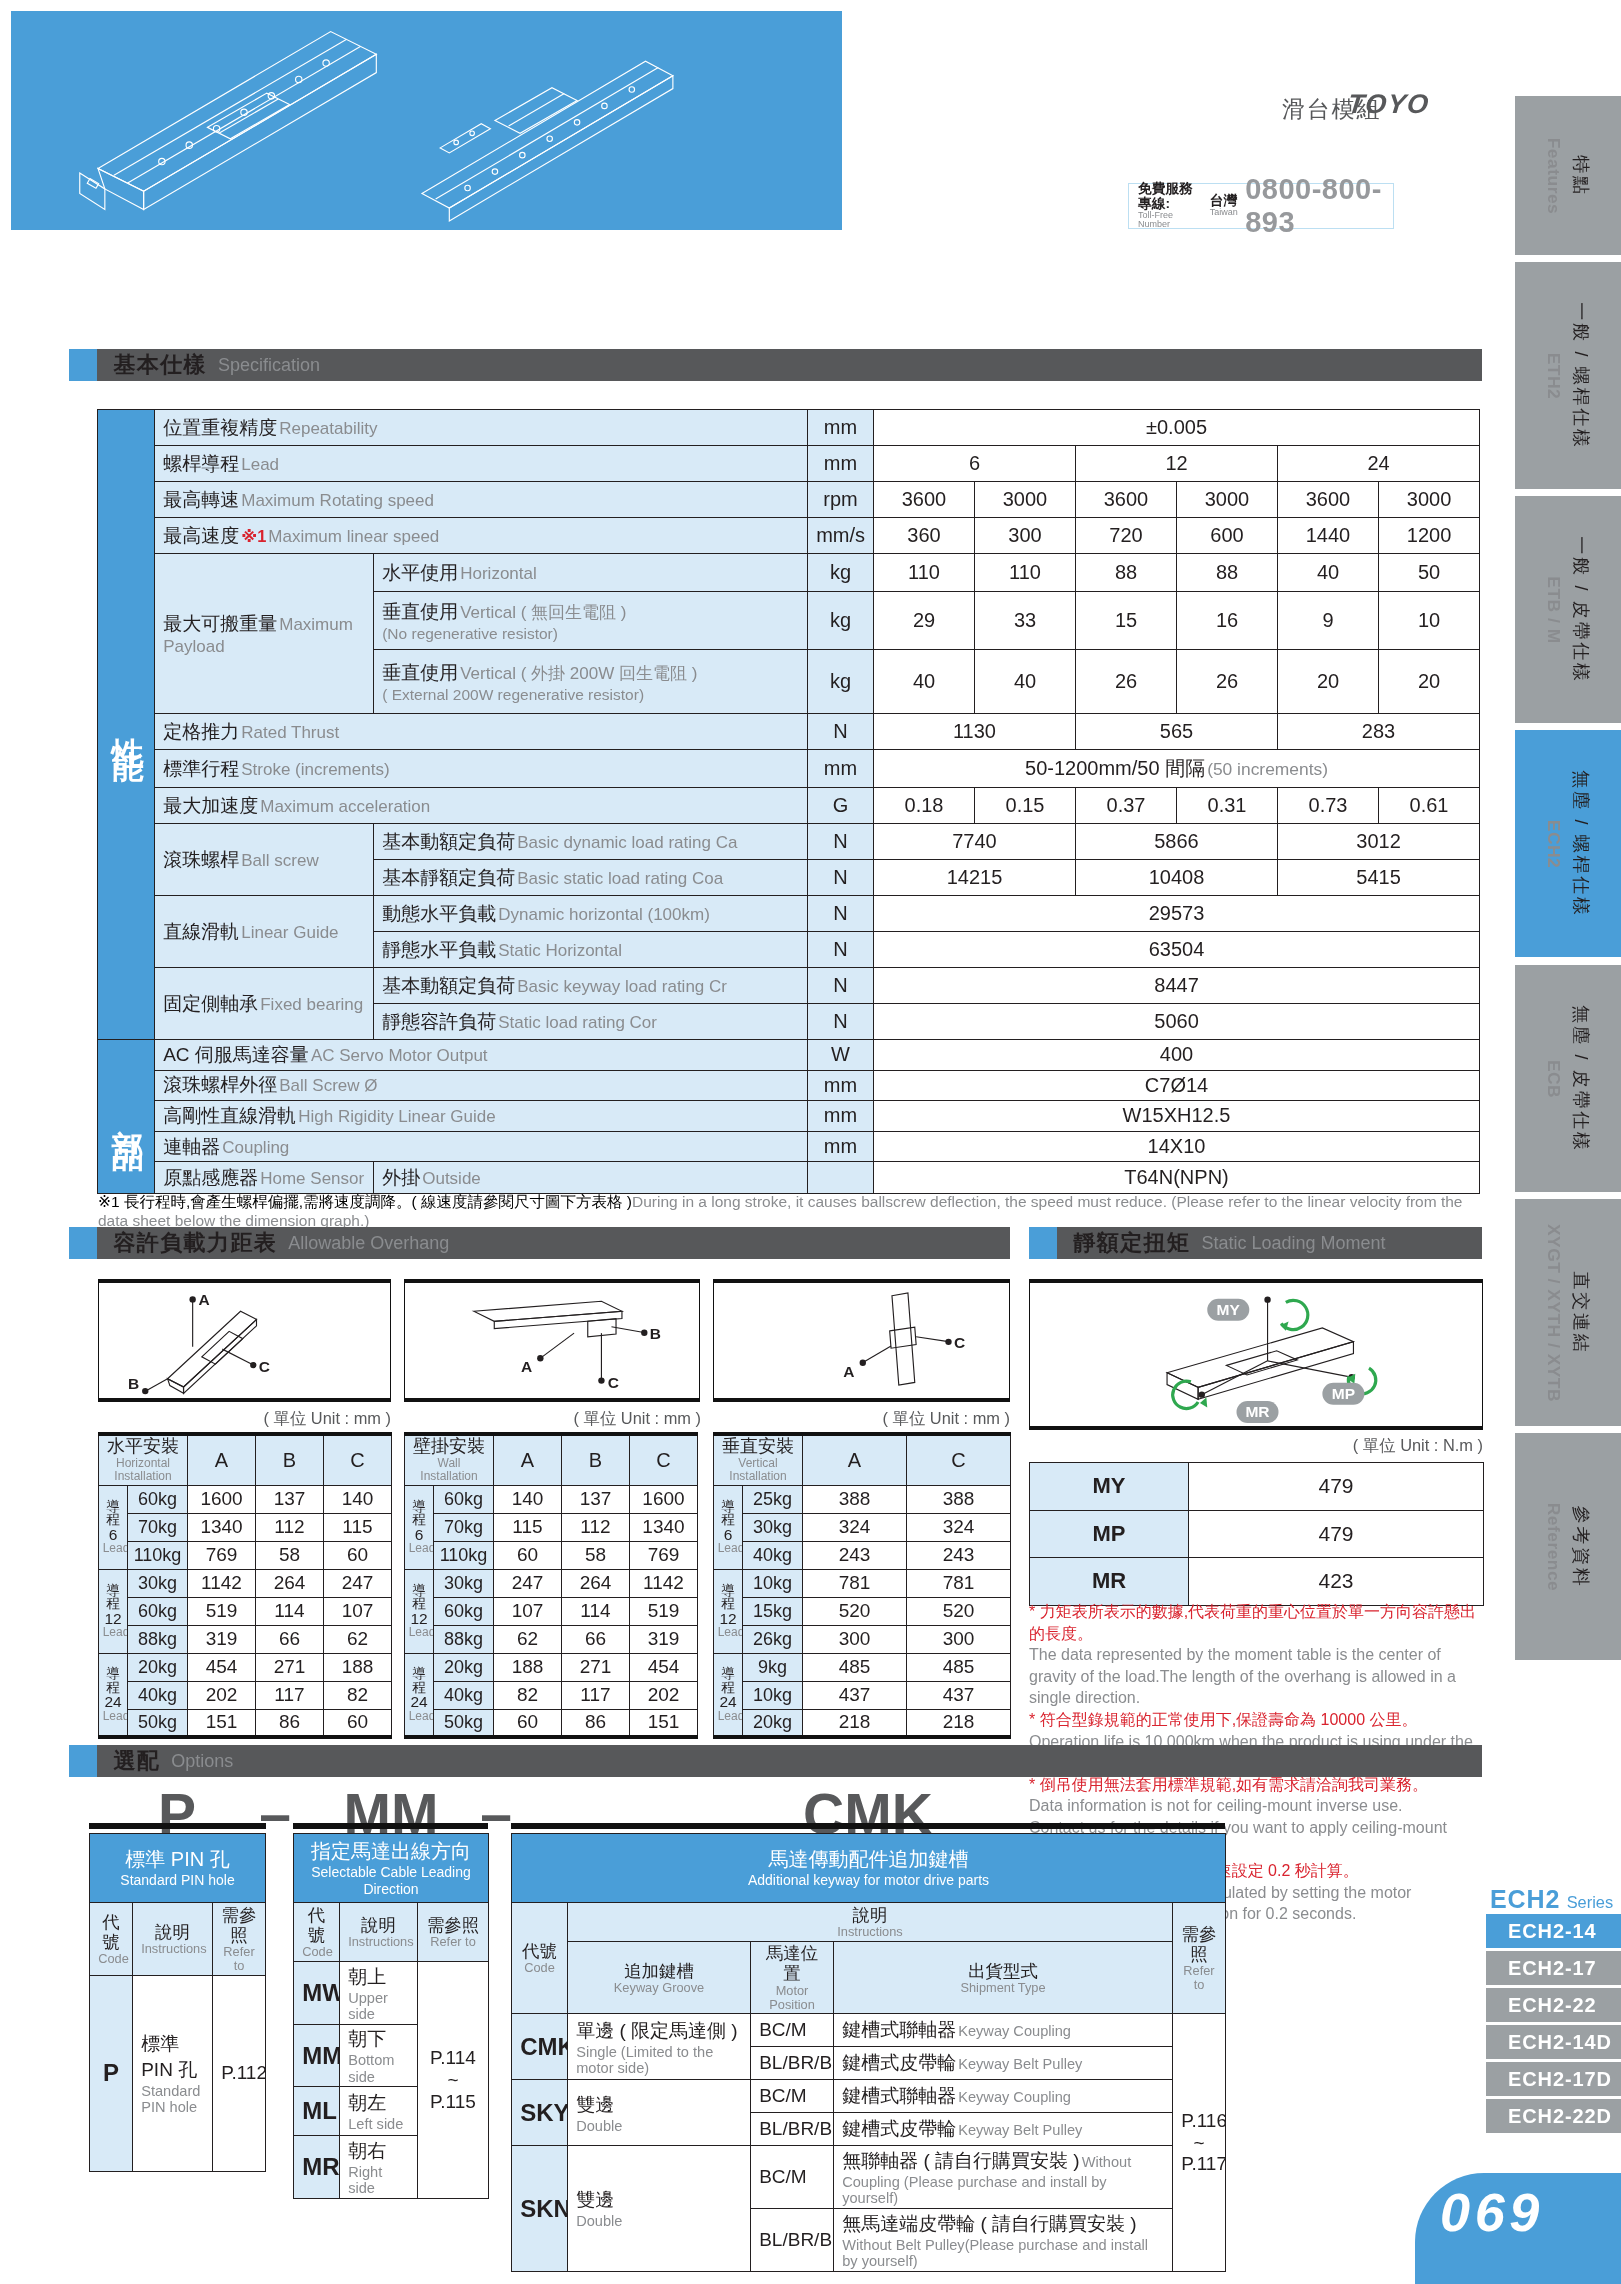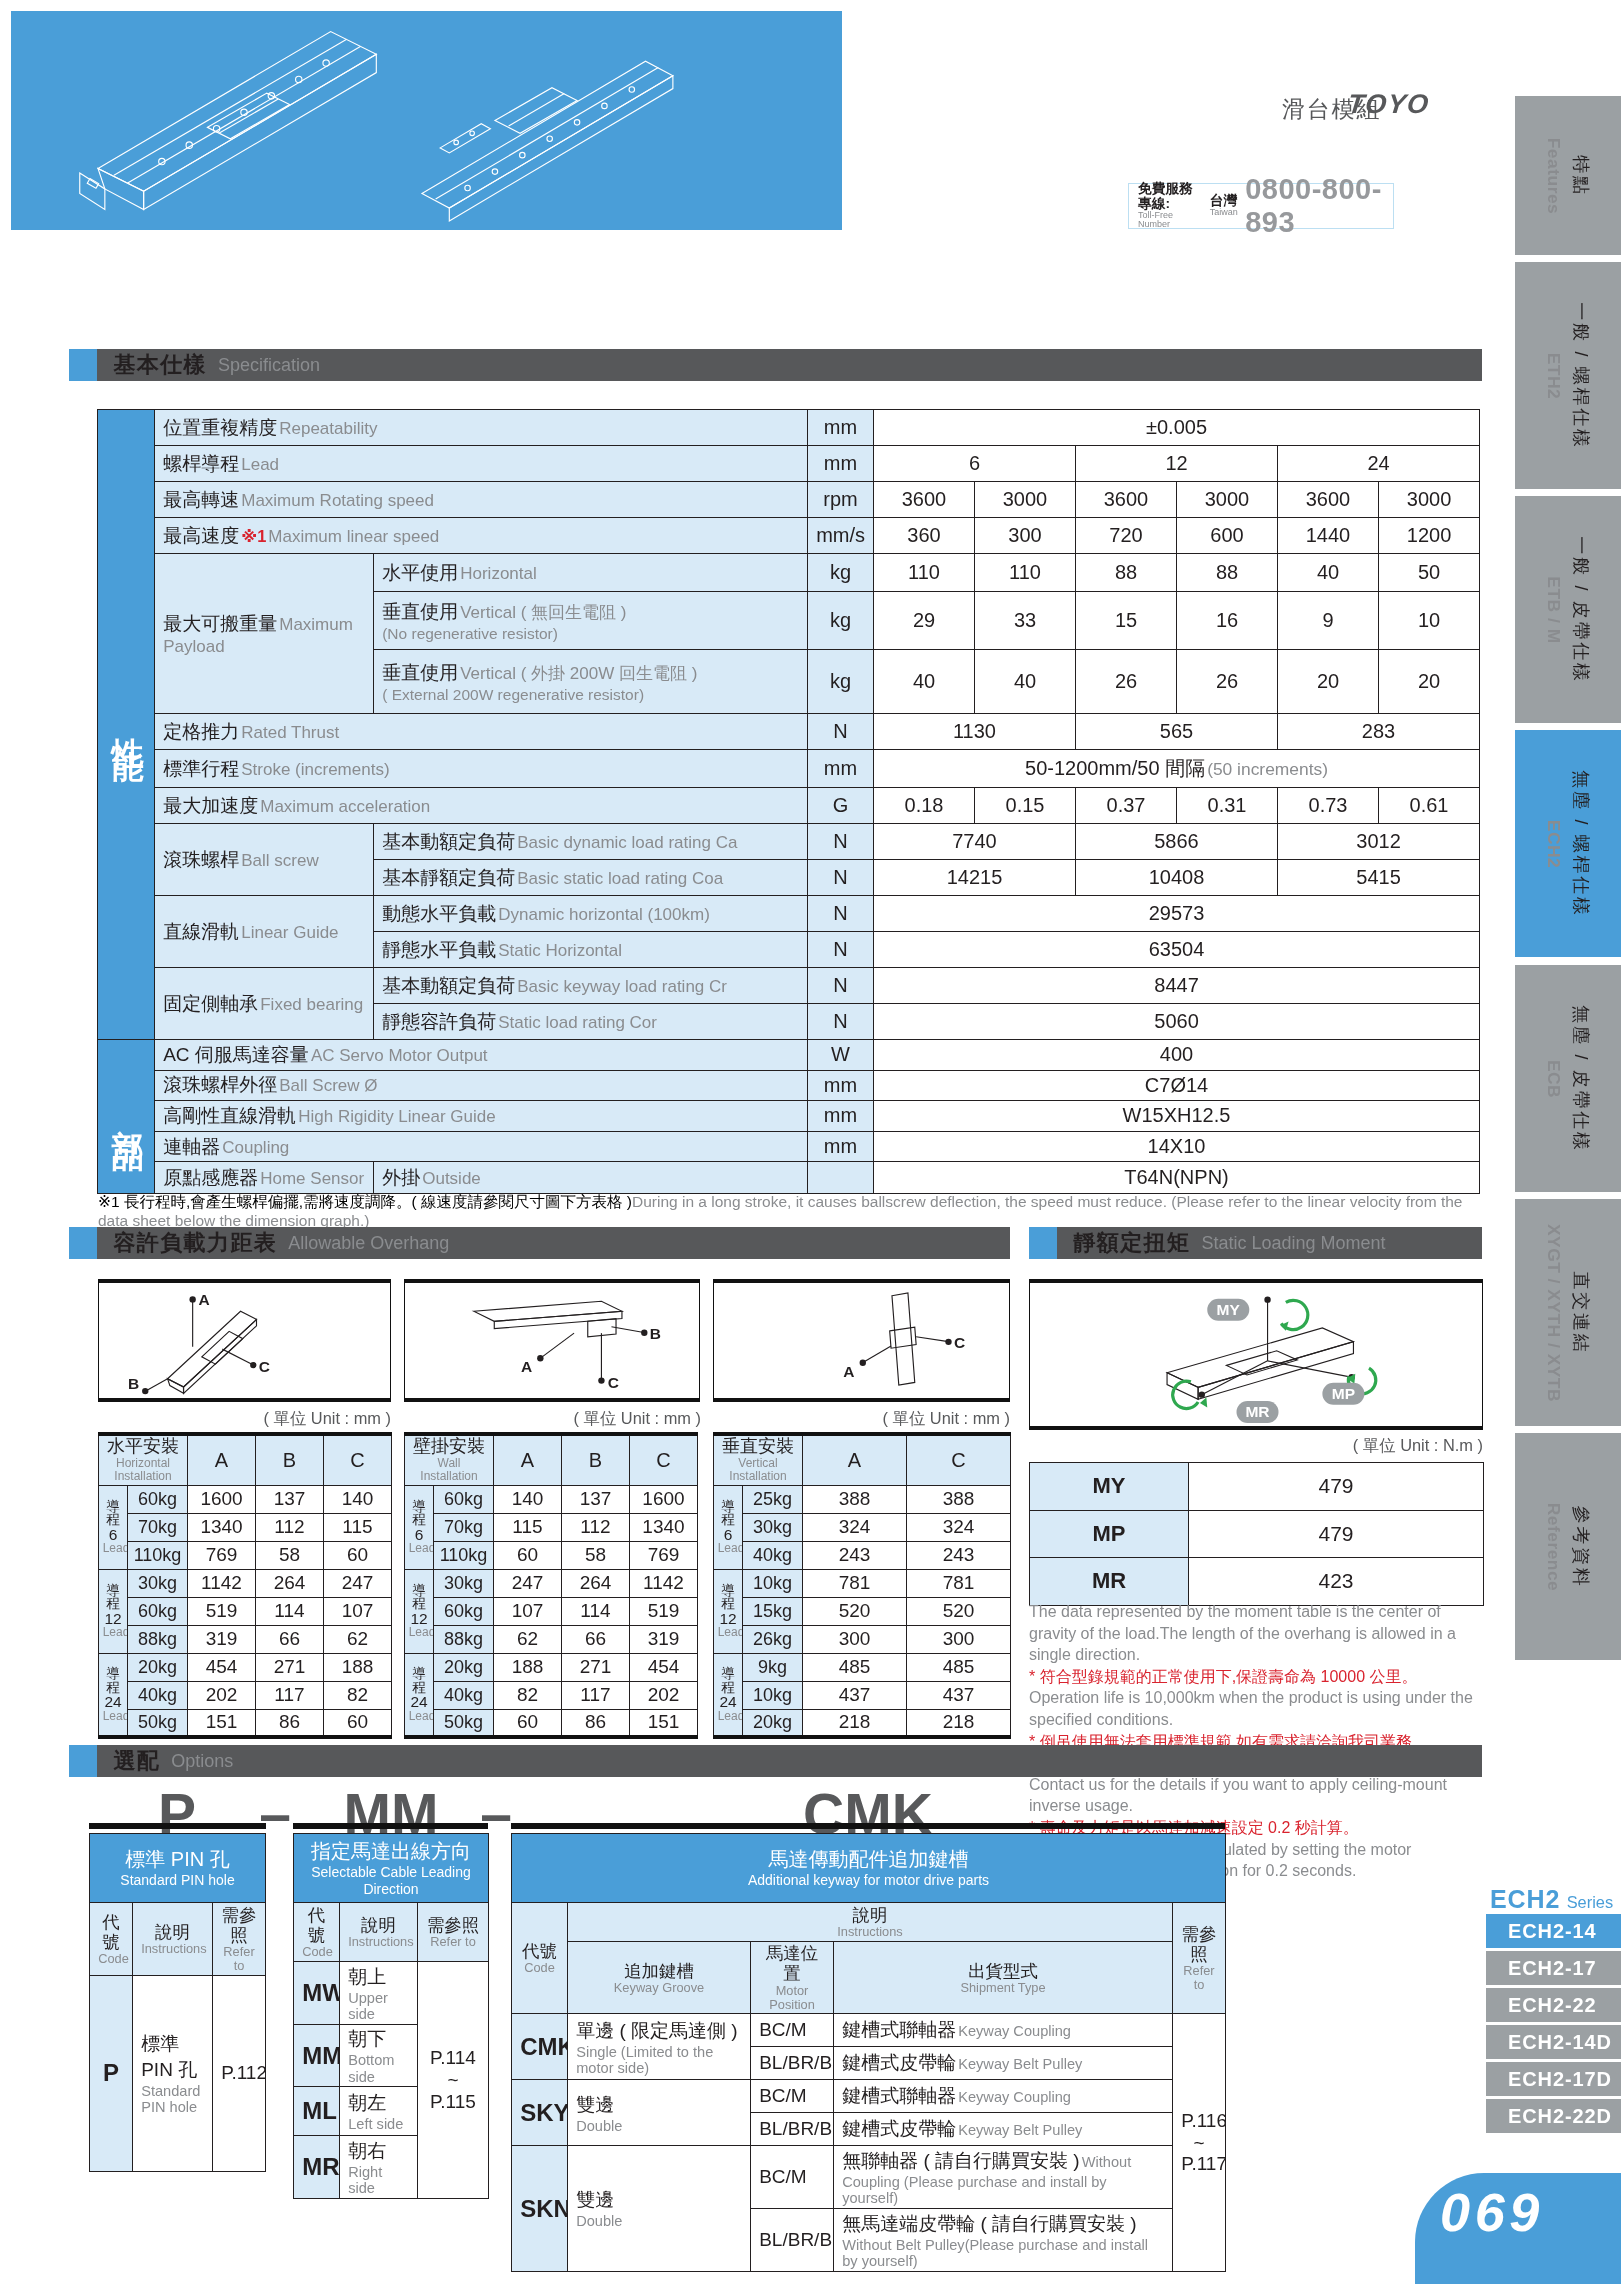--- a/index.html
+++ b/index.html
@@ -784,20 +784,21 @@
             <td class="momv">479</td>
           </tr>
           <tr>
             <td class="momk">MR</td>
             <td class="momv">423</td>
           </tr>
         </tbody>
       </table>
     </div>
   <div class="abs notes" style="left:1029px;top:1601px;width:455px;" id="notesMount">
+      <div class="nz">* 力矩表所表示的數據,代表荷重的重心位置於單一方向容許懸出的長度。</div>
       <div class="ne">The data represented by the moment table is the center of gravity of the load.The length of the overhang is allowed in a single direction.</div>
       <div class="nz">* 符合型錄規範的正常使用下,保證壽命為 10000 公里。</div>
       <div class="ne">Operation life is 10,000km when the product is using under the specified conditions.</div>
       <div class="nz">* 倒吊使用無法套用標準規範,如有需求請洽詢我司業務。</div>
       <div class="ne">Data information is not for ceiling-mount inverse use.
 Contact us for the details if you want to apply ceiling-mount inverse usage.</div>
       <div class="nz">* 壽命及力矩是以馬達加減速設定 0.2 秒計算。</div>
       <div class="ne">The life and torque are calculated by setting the motor acceleration and deceleration for 0.2 seconds.</div>
     </div>
 

